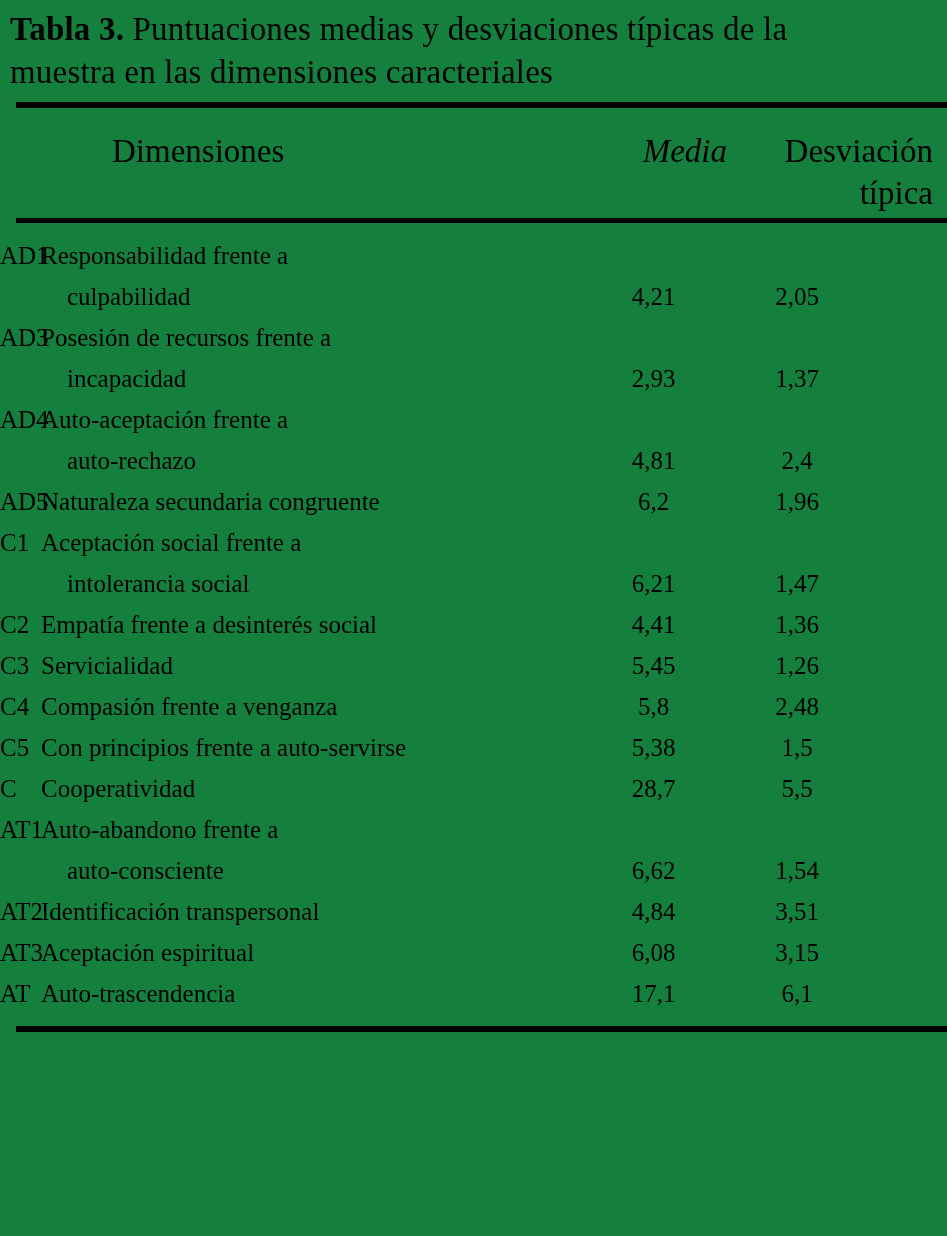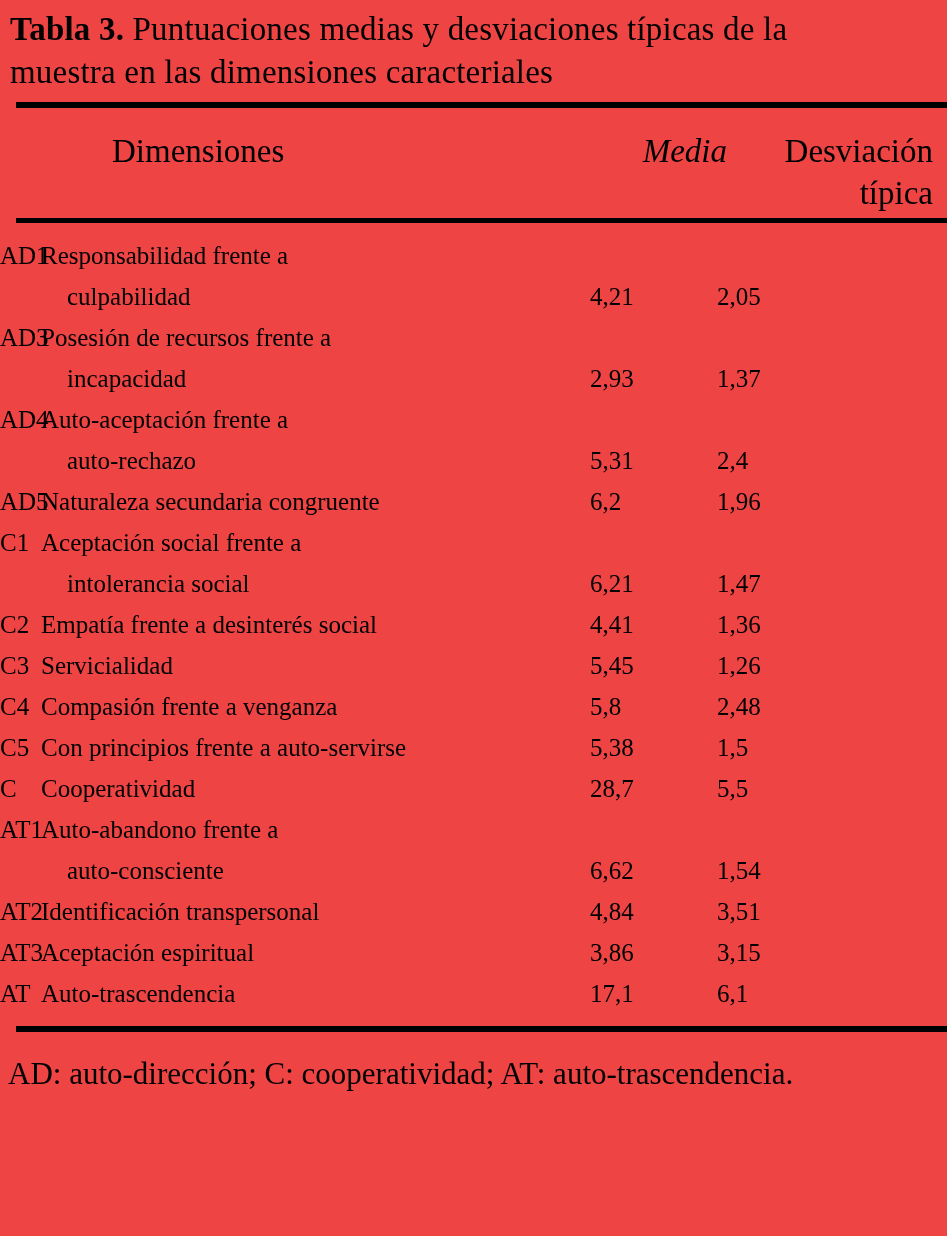--- a/index.html
+++ b/index.html
@@ -3,21 +3,21 @@
 <meta charset="utf-8">
 <style>
   html, body {
     margin: 0;
     padding: 0;
     background: #ffffff;
   }
   .sheet {
     width: 947px;
     height: 1236px;
-    background: #ef4444;
+    background: #15803d;
     color: #000000;
     font-family: "Liberation Serif", "DejaVu Serif", serif;
     overflow: hidden;
     position: relative;
   }
   .caption {
     padding: 8px 10px 0 10px;
     font-size: 33px;
     line-height: 43px;
     letter-spacing: 0.2px;
@@ -56,21 +56,21 @@
   }
   td.name {
     vertical-align: top;
     padding-left: 26px;
     text-indent: -26px;
     white-space: nowrap;
     overflow: visible;
   }
   td.num {
     vertical-align: bottom;
-    text-align: left;
+    text-align: center;
     white-space: nowrap;
   }
   .footnote {
     margin: 22px 10px 0 8px;
     font-size: 31px;
     line-height: 40px;
   }
 </style>
 </head>
 <body>
@@ -113,21 +113,21 @@
         <tr>
           <td class="code">AD3</td>
           <td class="name">Posesión de recursos frente a<br>incapacidad</td>
           <td class="num">2,93</td>
           <td class="num">1,37</td>
           <td></td>
         </tr>
         <tr>
           <td class="code">AD4</td>
           <td class="name">Auto-aceptación frente a<br>auto-rechazo</td>
-          <td class="num">5,31</td>
+          <td class="num">4,81</td>
           <td class="num">2,4</td>
           <td></td>
         </tr>
         <tr>
           <td class="code">AD5</td>
           <td class="name">Naturaleza secundaria congruente</td>
           <td class="num">6,2</td>
           <td class="num">1,96</td>
           <td></td>
         </tr>
@@ -183,31 +183,30 @@
         <tr>
           <td class="code">AT2</td>
           <td class="name">Identificación transpersonal</td>
           <td class="num">4,84</td>
           <td class="num">3,51</td>
           <td></td>
         </tr>
         <tr>
           <td class="code">AT3</td>
           <td class="name">Aceptación espiritual</td>
-          <td class="num">3,86</td>
+          <td class="num">6,08</td>
           <td class="num">3,15</td>
           <td></td>
         </tr>
         <tr>
           <td class="code">AT</td>
           <td class="name">Auto-trascendencia</td>
           <td class="num">17,1</td>
           <td class="num">6,1</td>
           <td></td>
         </tr>
       </tbody>
   </table>
 
   <div class="rule rule-bottom"></div>
 
-  <div class="footnote">AD: auto-dirección; C: cooperatividad; AT: auto-trascendencia.</div>
 
 </div>
 
 </body></html>

